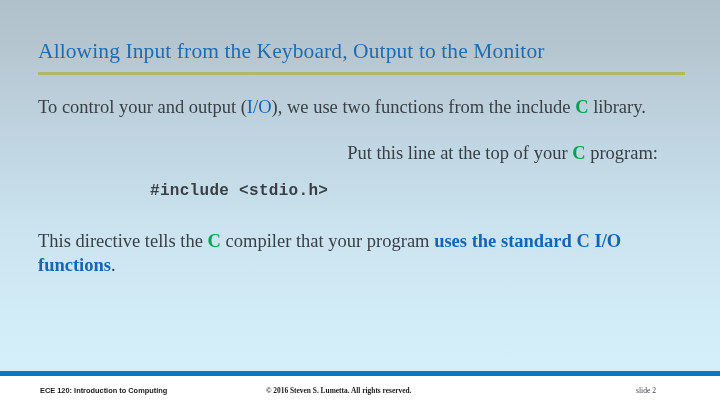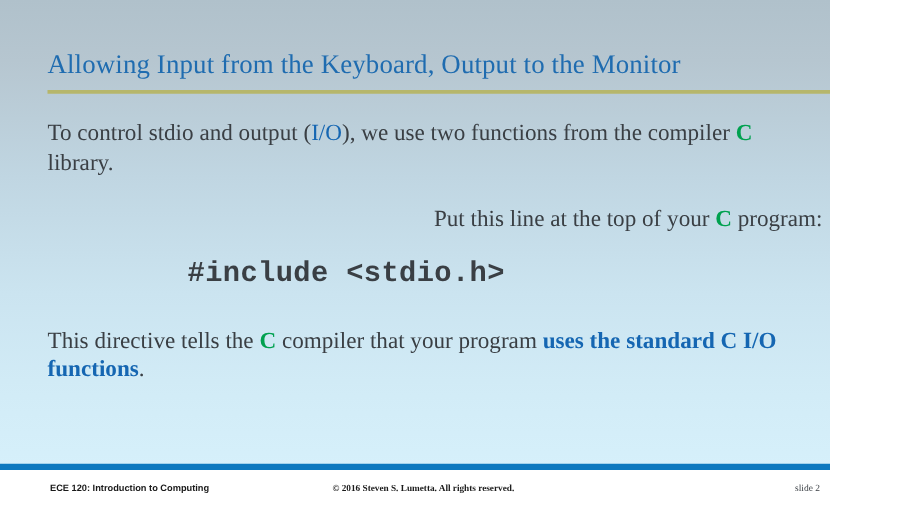--- a/index.html
+++ b/index.html
@@ -9,21 +9,21 @@
   body {
     width: 720px;
     height: 405px;
     overflow: hidden;
     font-family: "Liberation Serif", serif;
     background: #ffffff;
   }
 
   .slide {
     position: relative;
-    width: 664px;
+    width: 720px;
     height: 405px;
     box-sizing: border-box;
     background: linear-gradient(to bottom,
                 #b0c1cb 0%,
                 #b6c6d0 12%,
                 #c0d6e2 35%,
                 #cbe4f0 58%,
                 #d2ecf7 78%,
                 #d6f0fb 93%,
                 #d8f2fc 100%);
@@ -68,21 +68,21 @@
     color: #3a3f44;
     margin: 0;
   }
 
   .p1 { margin-top: 4px; }
   .p2 { margin-top: 22px; text-align: right; }
   .p3 { margin-top: 30px; }
 
   .code-line {
     font-family: "Liberation Mono", monospace;
-    font-size: 23px;
+    font-size: 16px;
     font-weight: bold;
     letter-spacing: 0.3px;
     color: #3a3f44;
     margin: 17px 0 0 0;
     padding-left: 112px;
   }
 
   .kw-blue {
     color: #1566b2;
     font-weight: normal;
@@ -151,21 +151,21 @@
 </head>
 <body>
 
 <div class="slide">
 
   <div class="title">Allowing Input from the Keyboard, Output to the Monitor</div>
   <div class="title-rule"></div>
 
   <div class="body-area">
 
-    <p class="para p1"><span>To control stdio and output (</span><span class="kw-blue">I/O</span><span>), we use two functions from the compiler </span><span class="kw-green">C</span><span> library.</span></p>
+    <p class="para p1"><span>To control your and output (</span><span class="kw-blue">I/O</span><span>), we use two functions from the include </span><span class="kw-green">C</span><span> library.</span></p>
 
     <p class="para p2"><span>Put this line at the top of your </span><span class="kw-green">C</span><span> program:</span></p>
 
     <p class="code-line">#include &lt;stdio.h&gt;</p>
 
     <p class="para p3"><span>This directive tells the </span><span class="kw-green">C</span><span> compiler that your program </span><span class="kw-phrase">uses the standard C I/O functions</span><span>.</span></p>
 
   </div>
 
   <div class="footer-bar"></div>

